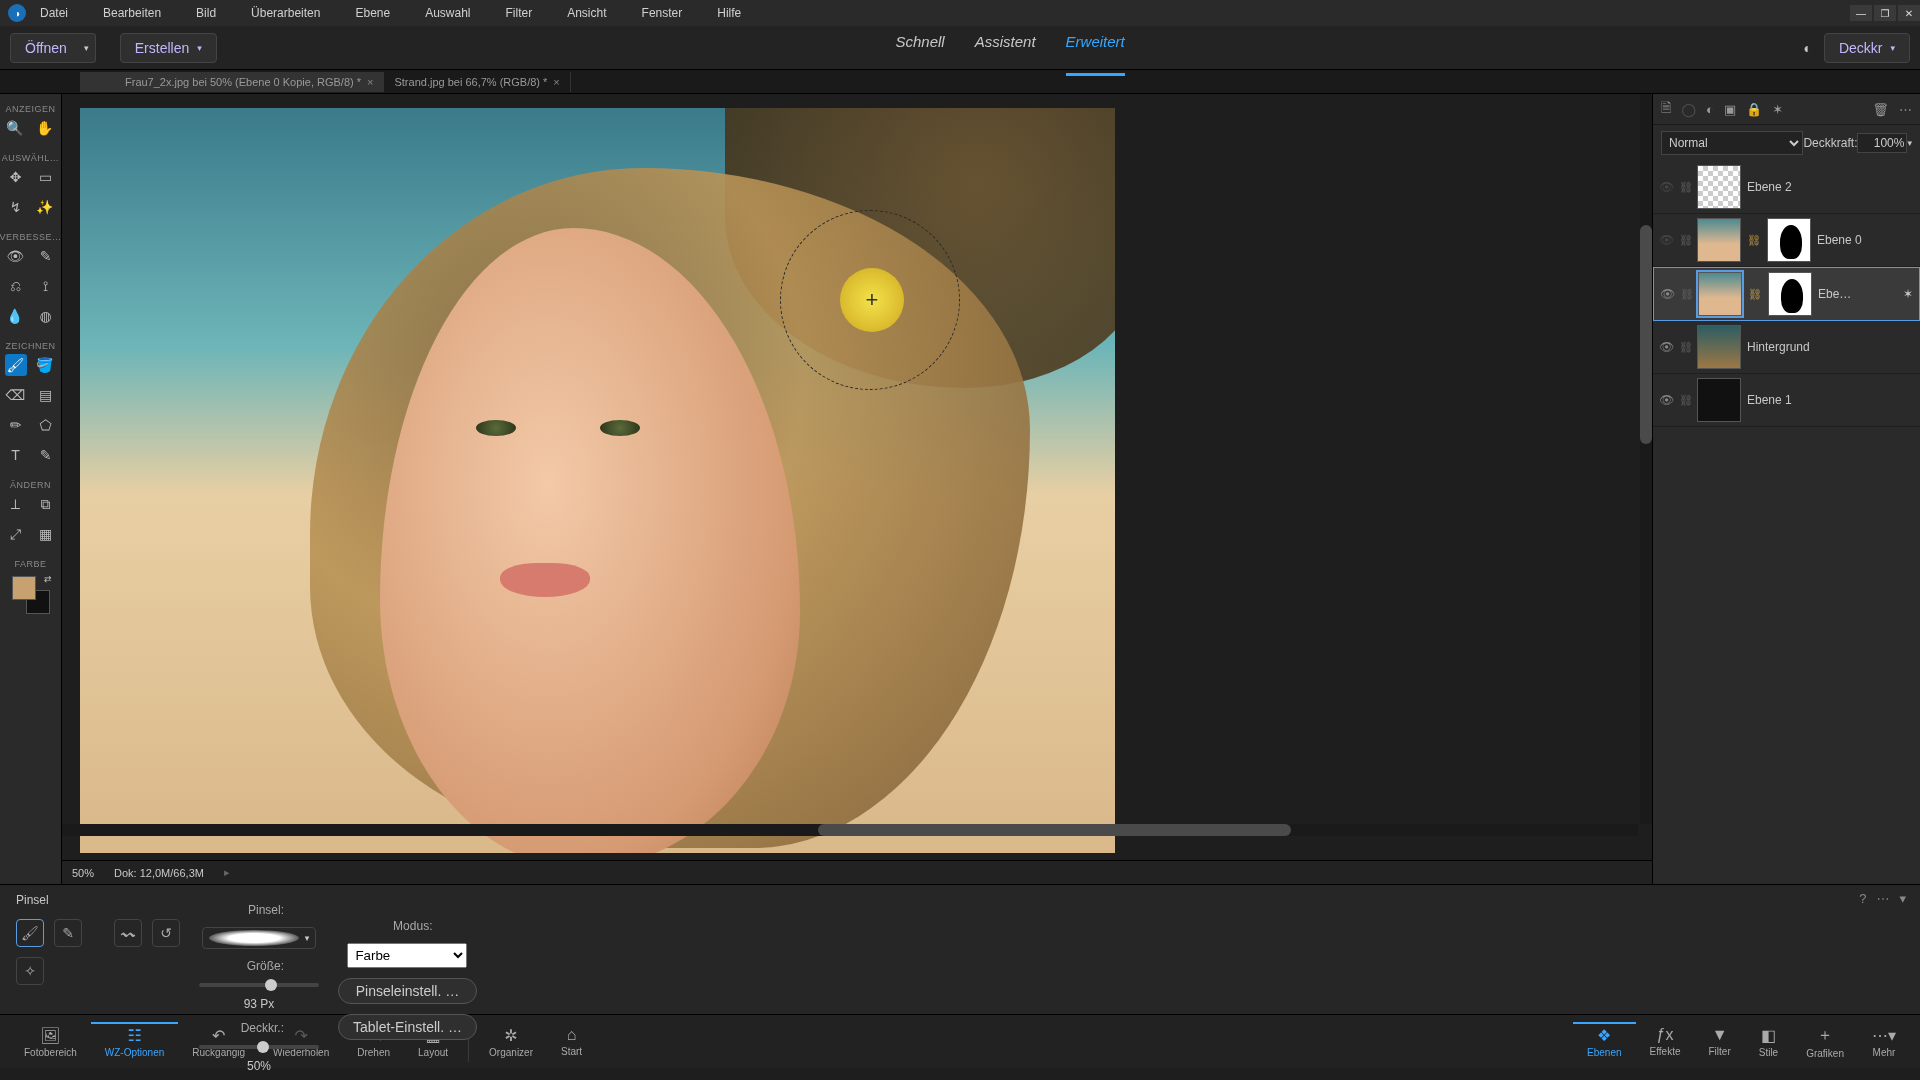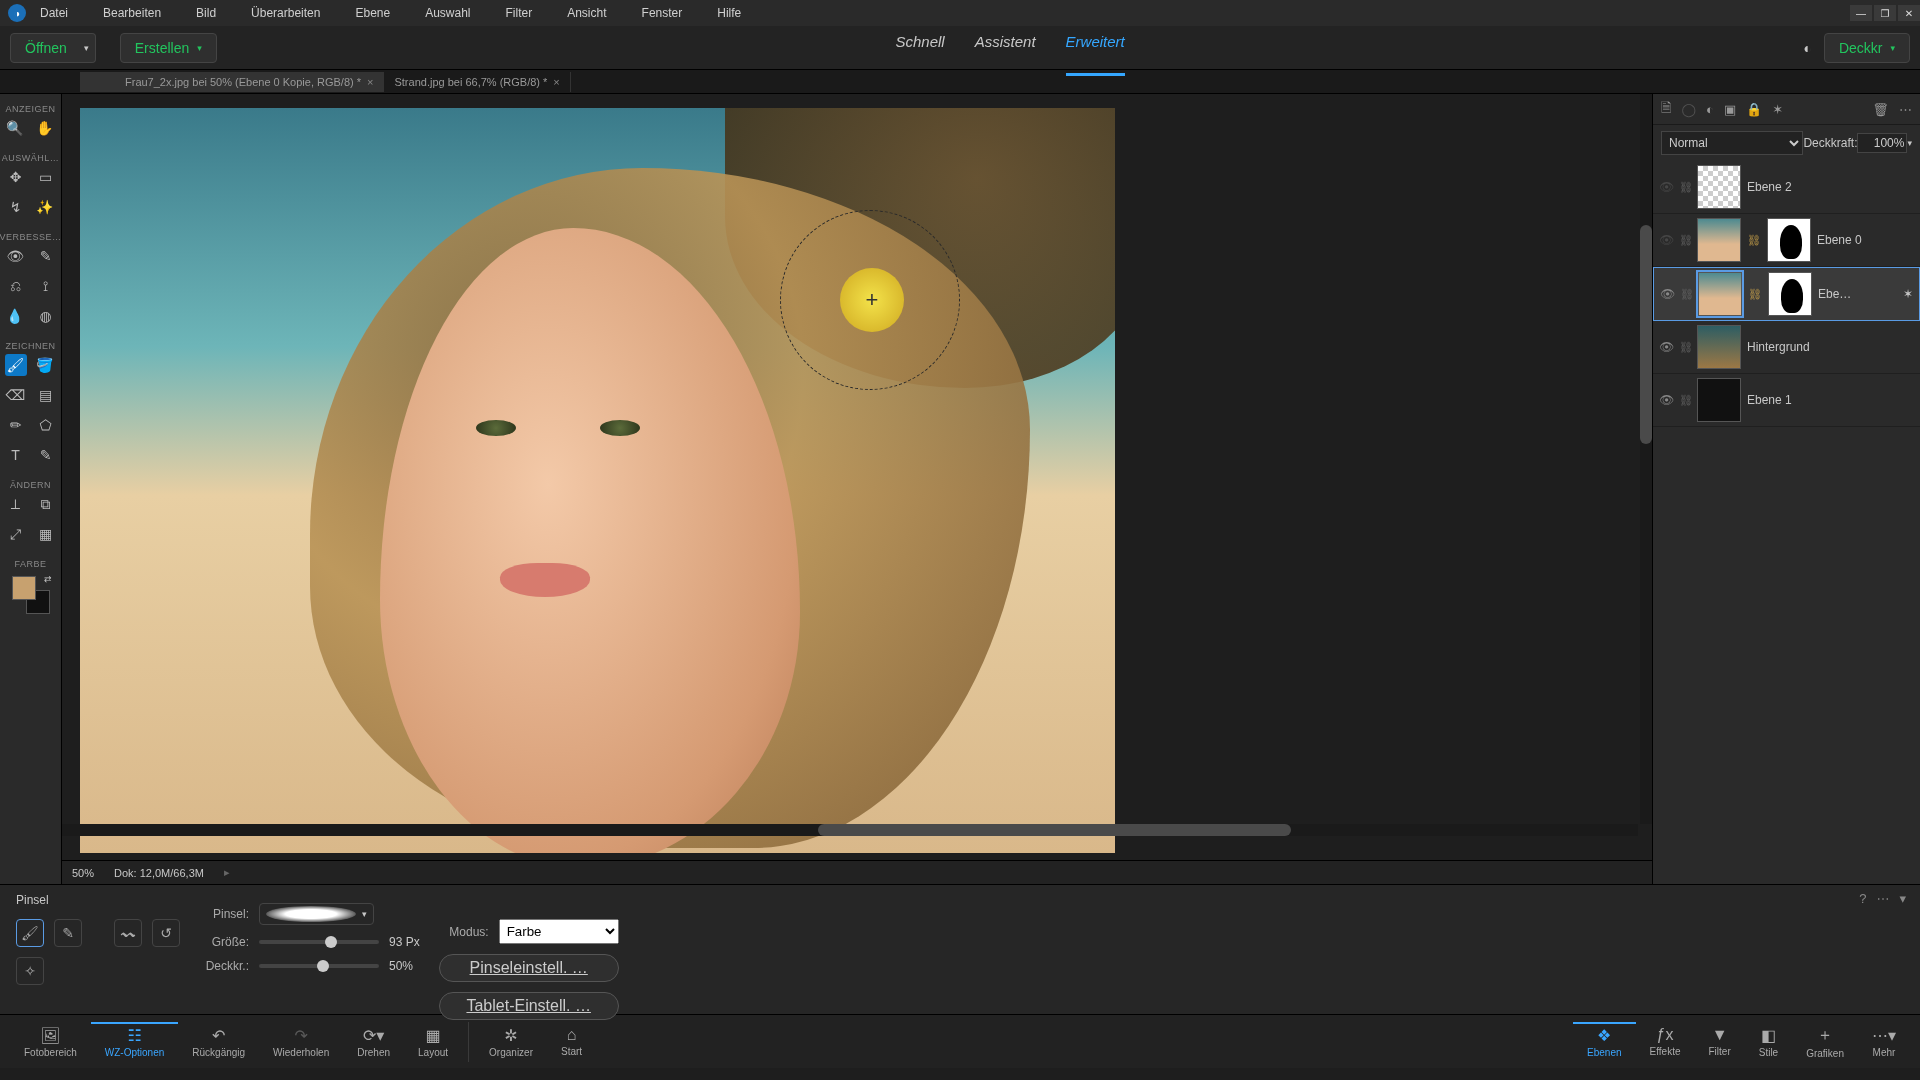--- a/index.html
+++ b/index.html
@@ -8,21 +8,21 @@
 
 .titlebar { height: 26px; background: #2a2a2a; display: flex; align-items: center; padding-left: 8px; }
 .app-icon { width: 18px; height: 18px; border-radius: 50%; background: #1b6fb8; display: flex; align-items: center; justify-content: center; margin-right: 12px; font-size: 10px; color: #fff; }
 .menu { display: flex; gap: 31px; font-size: 12px; color: #d0d0d0; }
 .menu span { padding: 4px 2px; cursor: pointer; }
 .win-ctrl { margin-left: auto; display: flex; gap: 2px; }
 .win-btn { width: 22px; height: 16px; background: #3a3a3a; display: flex; align-items: center; justify-content: center; font-size: 10px; color: #ddd; }
 
 
 .secbar { height: 44px; background: #232323; display: flex; align-items: center; padding: 0 10px; border-bottom: 1px solid #000; }
-.btn-open, .btn-create, .btn-share { background: #2f2f2f; border: 1px solid #444; border-radius: 4px; padding: 6px 14px; font-size: 14px; color: #22c55e; display: flex; align-items: center; gap: 8px; }
+.btn-open, .btn-create, .btn-share { background: #2f2f2f; border: 1px solid #444; border-radius: 4px; padding: 6px 14px; font-size: 14px; color: #c4b5fd; display: flex; align-items: center; gap: 8px; }
 .drop-arrow { font-size: 9px; }
 .btn-open + .split { width: 18px; height: 30px; background: #2f2f2f; border: 1px solid #444; border-left: none; border-radius: 0 4px 4px 0; display: flex; align-items: center; justify-content: center; font-size: 9px; margin-left: -4px; }
 .spacer { flex: 1; }
 .mode-tabs { display: flex; gap: 30px; font-size: 15px; }
 .mode-tab { padding-bottom: 12px; cursor: pointer; font-style: italic; }
 .mode-tab.active { color: #35a7ff; border-bottom: 3px solid #35a7ff; margin-bottom: -14px; }
 .theme-icon { margin-right: 12px; font-size: 14px; }
 
 
 .doctabs { height: 24px; background: #1a1a1a; border-bottom: 1px solid #000; display: flex; align-items: center; padding-left: 80px; font-size: 11px; color: #999; }
@@ -84,26 +84,26 @@
 .thumb-dark { background: #111; }
 .link-ic { font-size: 11px; color: #caa24a; }
 
 
 .options { height: 130px; background: #262626; border-top: 1px solid #000; padding: 8px 16px; font-size: 12px; display: flex; align-items: flex-start; gap: 19px; position: relative; }
 .opt-col { display: flex; flex-direction: column; gap: 10px; }
 .opt-title { font-size: 12px; margin-bottom: 2px; }
 .variant-row { display: flex; gap: 10px; }
 .variant { width: 28px; height: 28px; border: 1px solid #444; border-radius: 4px; display: flex; align-items: center; justify-content: center; font-size: 14px; color: #aaa; cursor: pointer; }
 .variant.sel { border-color: #5a9be4; }
-.slider-row { display: flex; align-items: center; gap: 10px; }
+.slider-row { display: flex; align-items: center; gap: 10px; flex-direction: column; }
 .slider-row label { width: 50px; text-align: right; color: #aaa; }
 .slider { width: 120px; height: 4px; background: #444; position: relative; border-radius: 2px; }
 .slider .knob { position: absolute; width: 12px; height: 12px; background: #ccc; border-radius: 50%; top: -4px; }
 .preview-brush { width: 90px; height: 16px; background: radial-gradient(ellipse at center, #fff, #fff 40%, transparent 80%); border-radius: 50%; }
-.rounded-btn { background: #2f2f2f; border: 1px solid #555; border-radius: 20px; padding: 4px 14px; color: #ccc; font-size: 16px; cursor: pointer; text-decoration: underline; }
+.rounded-btn { background: #2f2f2f; border: 1px solid #555; border-radius: 20px; padding: 4px 14px; color: #ccc; font-size: 14px; cursor: pointer; }
 .opts-right { position: absolute; right: 14px; top: 6px; display: flex; gap: 10px; font-size: 13px; color: #888; }
 
 
 .bottombar { height: 54px; background: #222; border-top: 1px solid #000; display: flex; align-items: center; padding: 0 10px; }
 .bb-item { display: flex; flex-direction: column; align-items: center; gap: 2px; font-size: 10px; color: #aaa; padding: 4px 14px; cursor: pointer; }
 .bb-item.active { color: #3aa6ff; border-top: 2px solid #3aa6ff; padding-top: 2px; }
 .bb-item .ico { font-size: 16px; }
 .bb-sep { width: 1px; height: 40px; background: #3a3a3a; margin: 0 6px; }
 </style>
 </head>

